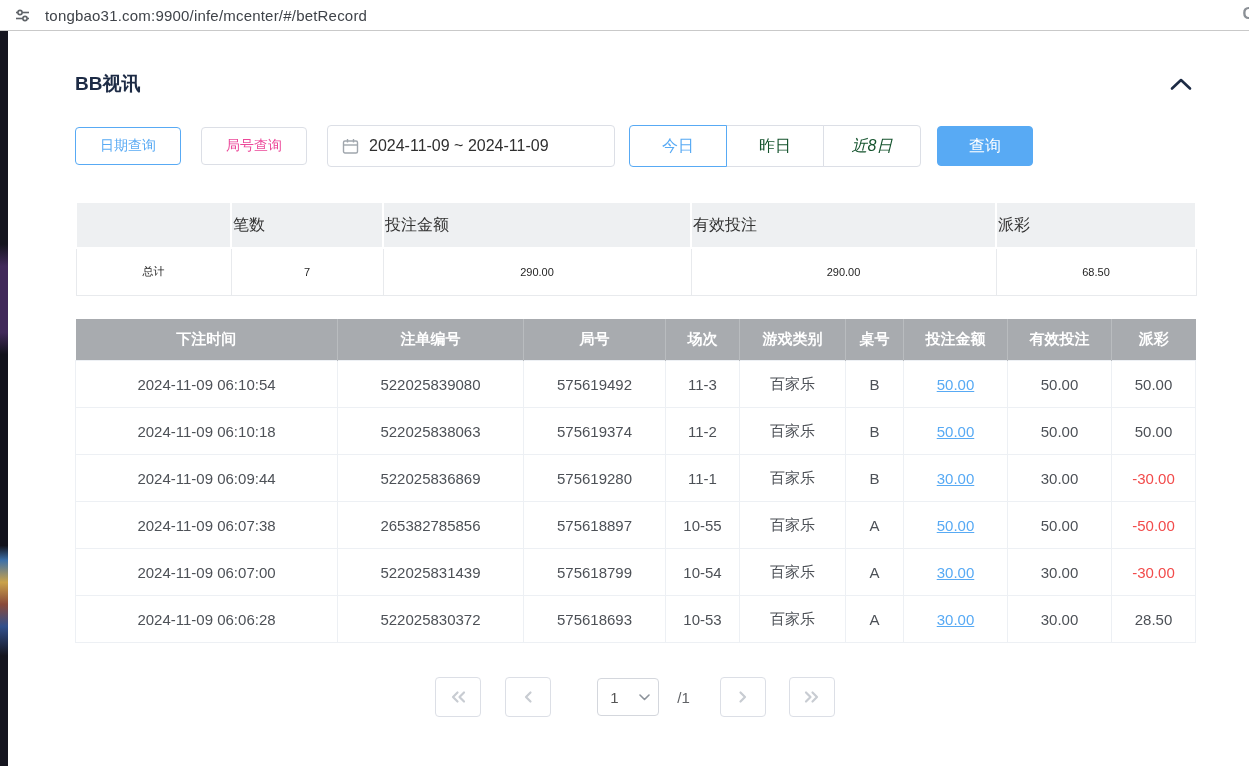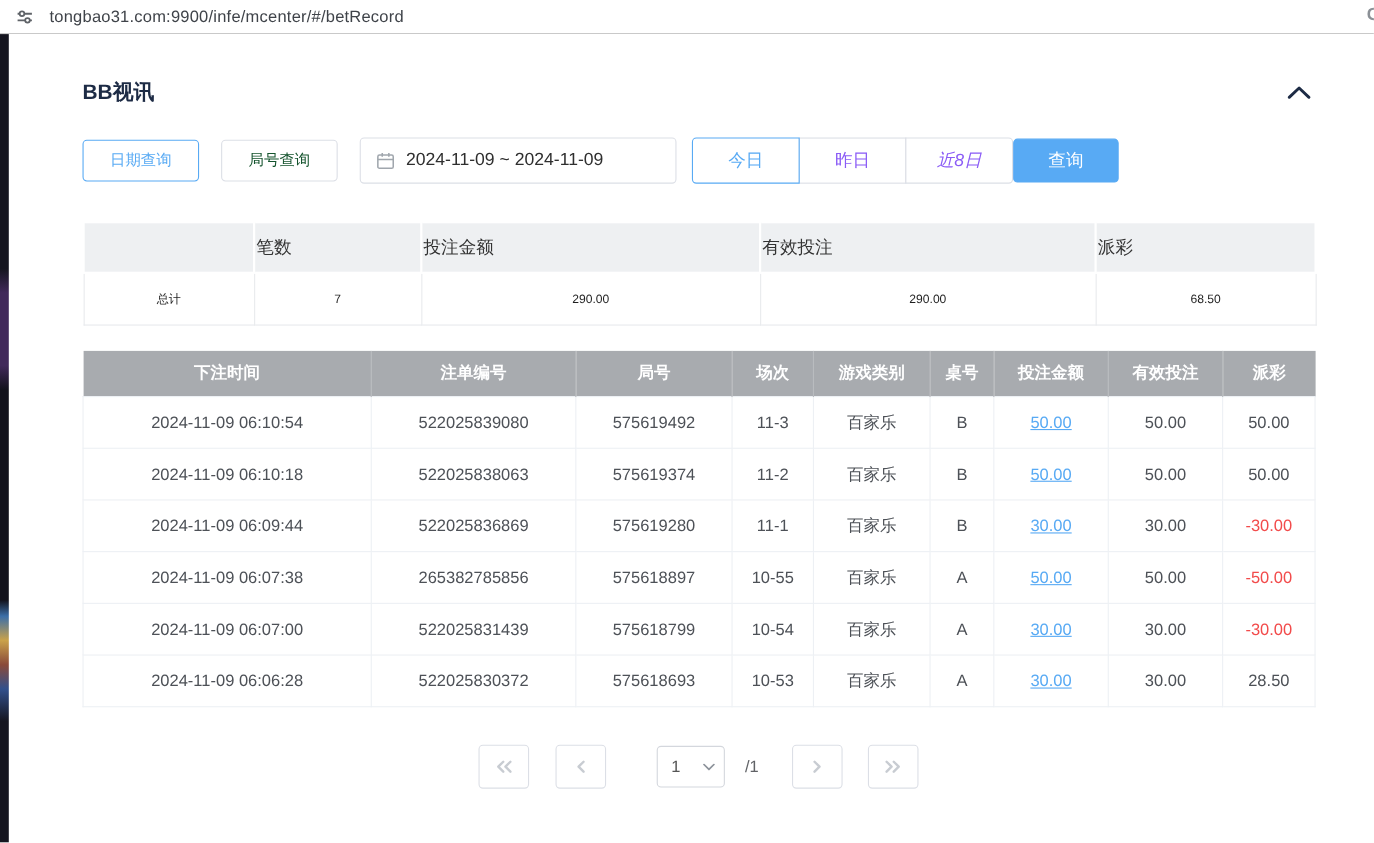--- a/index.html
+++ b/index.html
@@ -39,41 +39,41 @@
     position:absolute;left:0;top:31px;right:0;bottom:0;background:#fff;
     padding:40px 54px 0 75px;overflow:hidden;
   }
   .panel-header{display:flex;justify-content:space-between;align-items:center;}
   .panel-title{font-size:19px;font-weight:bold;color:#1d2b45;margin:0;}
   .collapse-btn{display:inline-flex;cursor:pointer;padding:2px;}
   
   .filter-row{display:flex;align-items:center;margin-top:28px;}
   .btn{
     background:#fff;border:1px solid #dcdfe6;border-radius:4px;font-size:14px;
-    height:38px;padding:0 24px;cursor:pointer;font-family:inherit;color:#14532d;
+    height:38px;padding:0 24px;cursor:pointer;font-family:inherit;color:#ec4899;
   }
   .btn.outline-blue{border-color:var(--accent);color:var(--accent);}
   .btn + .btn{margin-left:20px;}
   .date-input{
     margin-left:20px;height:42px;width:288px;border:1px solid #dcdfe6;border-radius:4px;
     display:flex;align-items:center;padding:0 14px;cursor:pointer;background:#fff;
   }
   .date-input .cal{display:inline-flex;margin-right:10px;}
   .date-input .val{font-size:16px;color:#2f2f2f;white-space:nowrap;}
   .quick-group{display:flex;margin-left:14px;}
   .quick{
-    background:#fff;border:1px solid #dcdfe6;color:#8b5cf6;font-size:16px;
+    background:#fff;border:1px solid #dcdfe6;color:#14532d;font-size:16px;
     width:98px;height:42px;cursor:pointer;font-family:inherit;position:relative;
   }
   .quick + .quick{margin-left:-1px;}
   .quick:first-child{border-radius:4px 0 0 4px;}
   .quick:last-child{border-radius:0 4px 4px 0;font-style:italic;}
   .quick.active{border-color:var(--accent);color:var(--accent);z-index:1;}
   .btn-search{
-    margin-left:0;background:var(--accent);border:1px solid var(--accent);color:#fff;
+    margin-left:16px;background:var(--accent);border:1px solid var(--accent);color:#fff;
     font-size:16px;height:40px;width:96px;border-radius:4px;cursor:pointer;font-family:inherit;
   }
   
   .summary-table{width:100%;border-collapse:collapse;margin-top:34px;table-layout:fixed;}
   .summary-table th{
     background:var(--sum-bg);border:2px solid #fff;height:46px;font-weight:400;
     font-size:16px;color:#333;text-align:left;
   }
   .summary-table td{
     background:#fff;border:1px solid #e8eaed;height:47px;font-size:11px;color:#1f1f1f;

